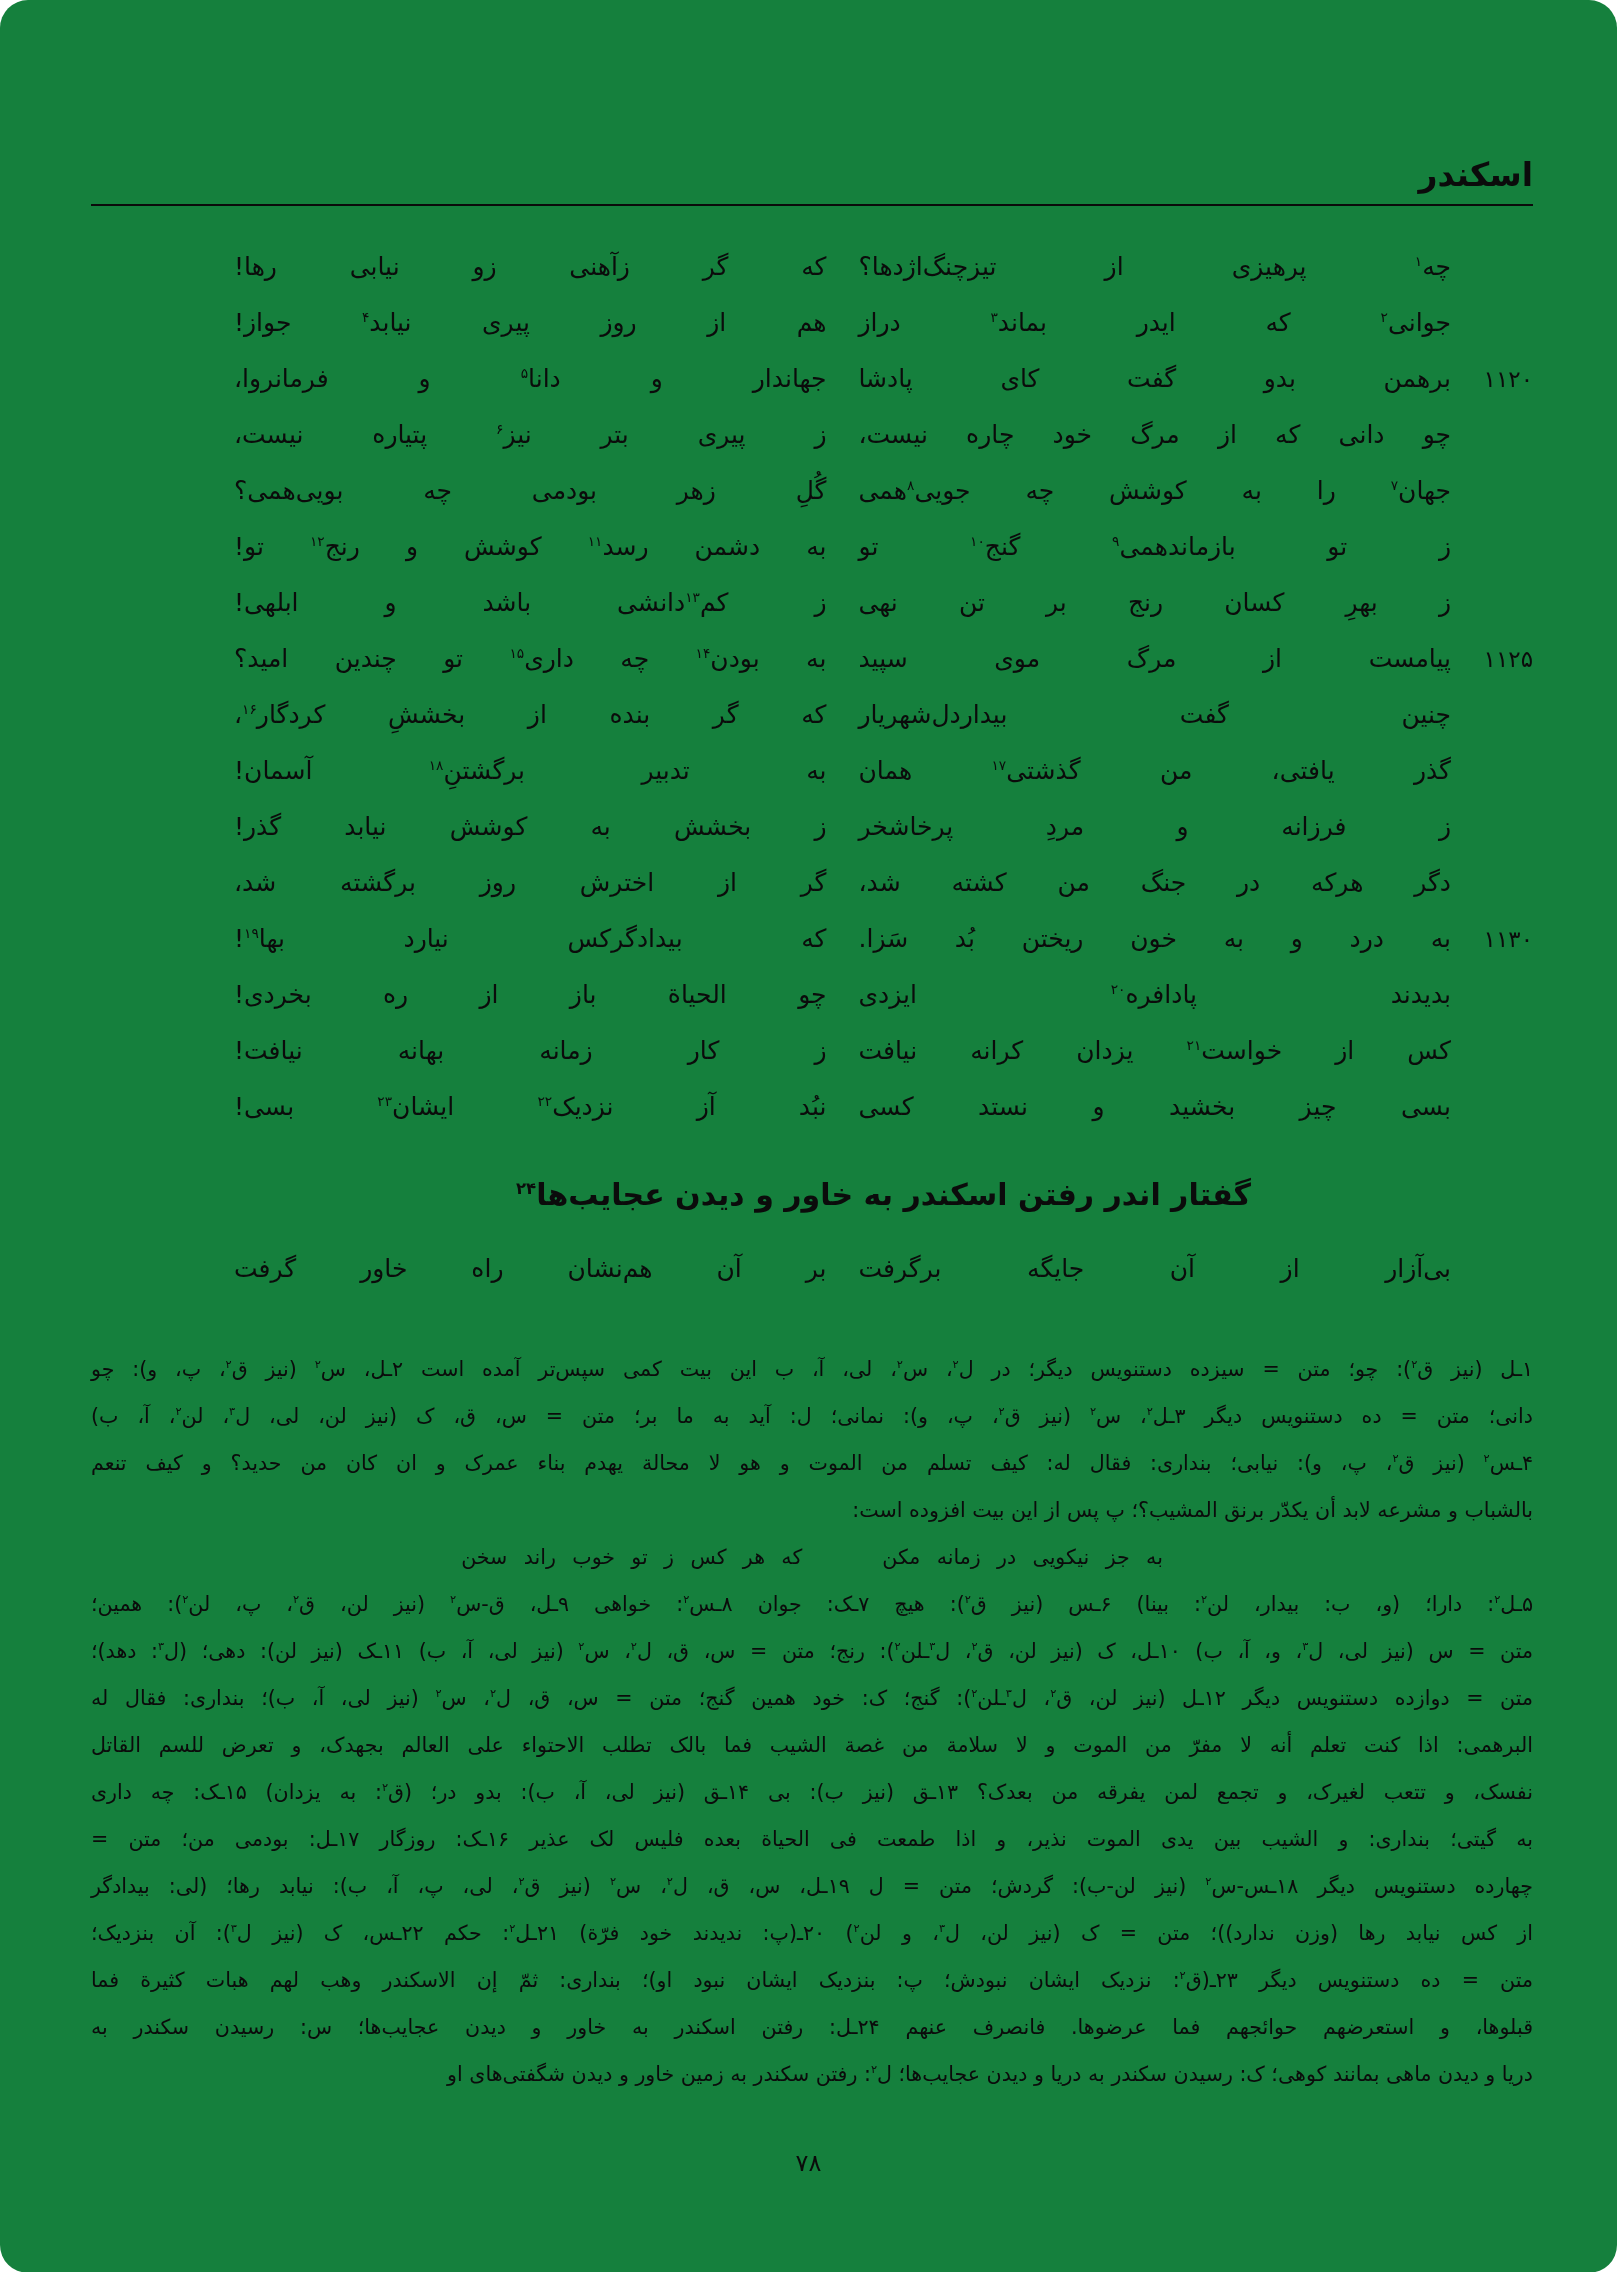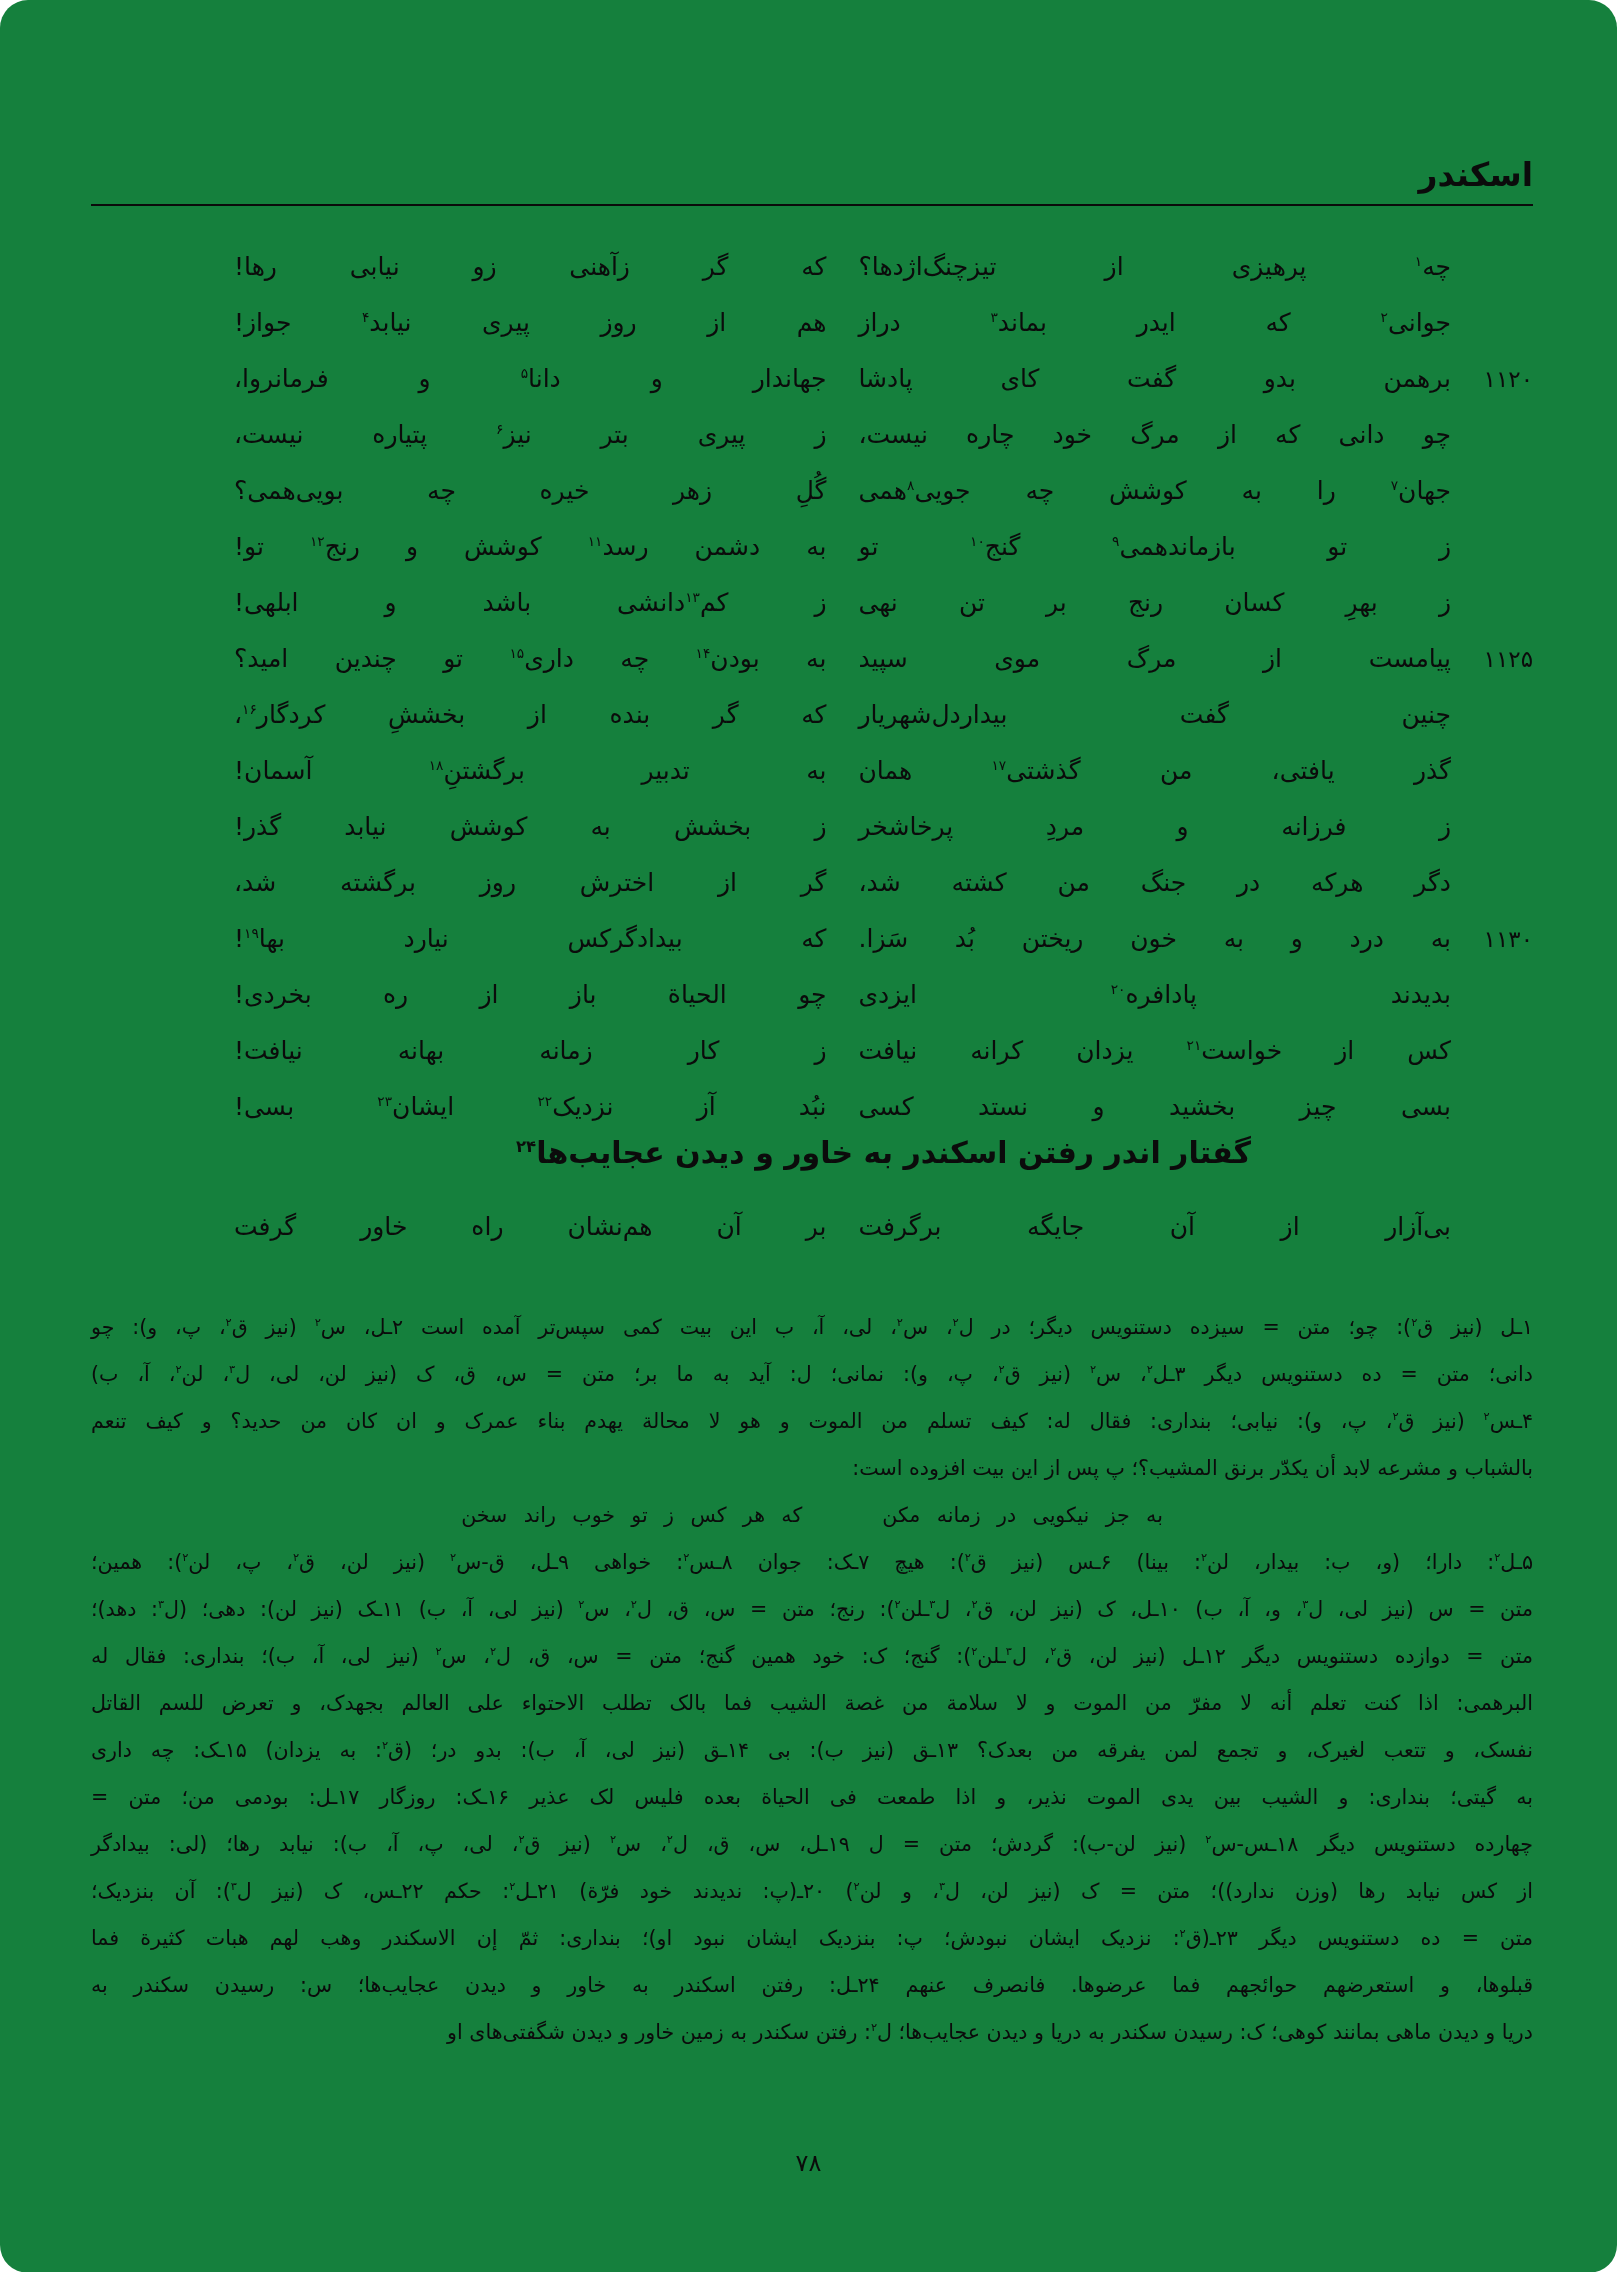--- a/index.html
+++ b/index.html
@@ -52,20 +52,21 @@
     white-space: nowrap;
     display: block;
   }
   .bayt .hemi { white-space: normal; }
   .bayt .hemi.right { margin-left: 16px; }
   .bayt .hemi.left  { margin-right: 16px; }
   sup { font-size: 0.55em; line-height: 0; vertical-align: super; }
 
   
   .section-heading {
+    margin-top: 42px;
     text-align: center;
     font-size: 30px;
     font-weight: 700;
   }
   .section-verse { margin-top: 29px; }
 
   
   .footnotes { margin-top: 49px; font-size: 20.6px; }
   .fline {
     line-height: 47px;
@@ -117,21 +118,21 @@
         <span class="hemi left">جهاندار و دانا<sup>۵</sup> و فرمانروا،</span>
       </div>
       <div class="bayt">
         <span class="vnum"></span>
         <span class="hemi right">چو دانی که از مرگ خود چاره نیست،</span>
         <span class="hemi left">ز پیری بتر نیز<sup>۶</sup> پتیاره نیست،</span>
       </div>
       <div class="bayt">
         <span class="vnum"></span>
         <span class="hemi right">جهان<sup>۷</sup> را به کوشش چه جویی<sup>۸</sup>همی</span>
-        <span class="hemi left">گُلِ زهر خیره چه بویی‌همی؟</span>
+        <span class="hemi left">گُلِ زهر بودمی چه بویی‌همی؟</span>
       </div>
       <div class="bayt">
         <span class="vnum"></span>
         <span class="hemi right">ز تو بازماندهمی<sup>۹</sup> گنج<sup>۱۰</sup> تو</span>
         <span class="hemi left">به دشمن رسد<sup>۱۱</sup> کوشش و رنج<sup>۱۲</sup> تو!</span>
       </div>
       <div class="bayt">
         <span class="vnum"></span>
         <span class="hemi right">ز بهرِ کسان رنج بر تن نهی</span>
         <span class="hemi left">ز کم<sup>۱۳</sup>دانشی باشد و ابلهی!</span>

